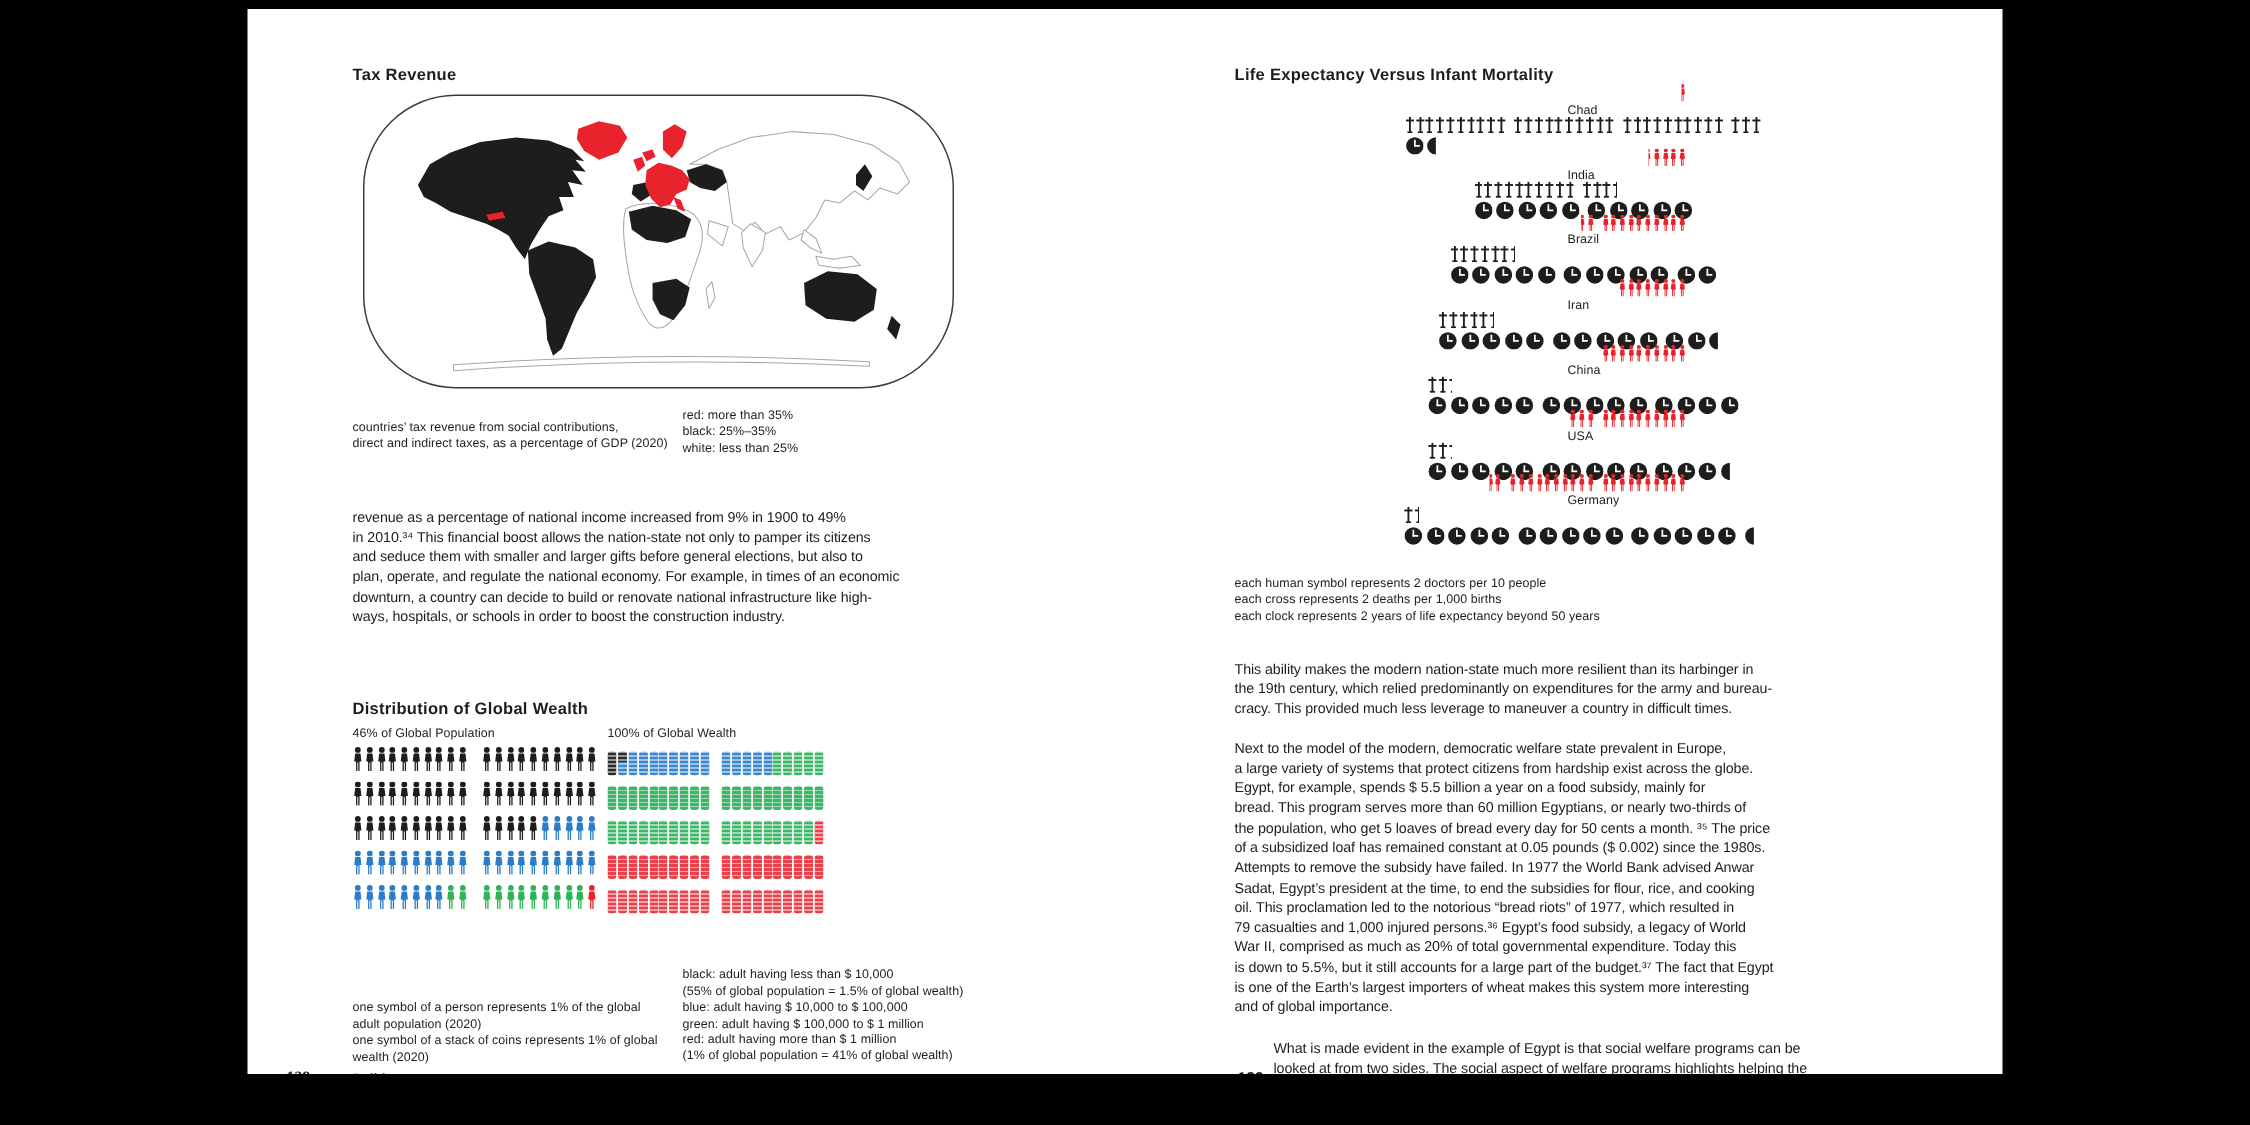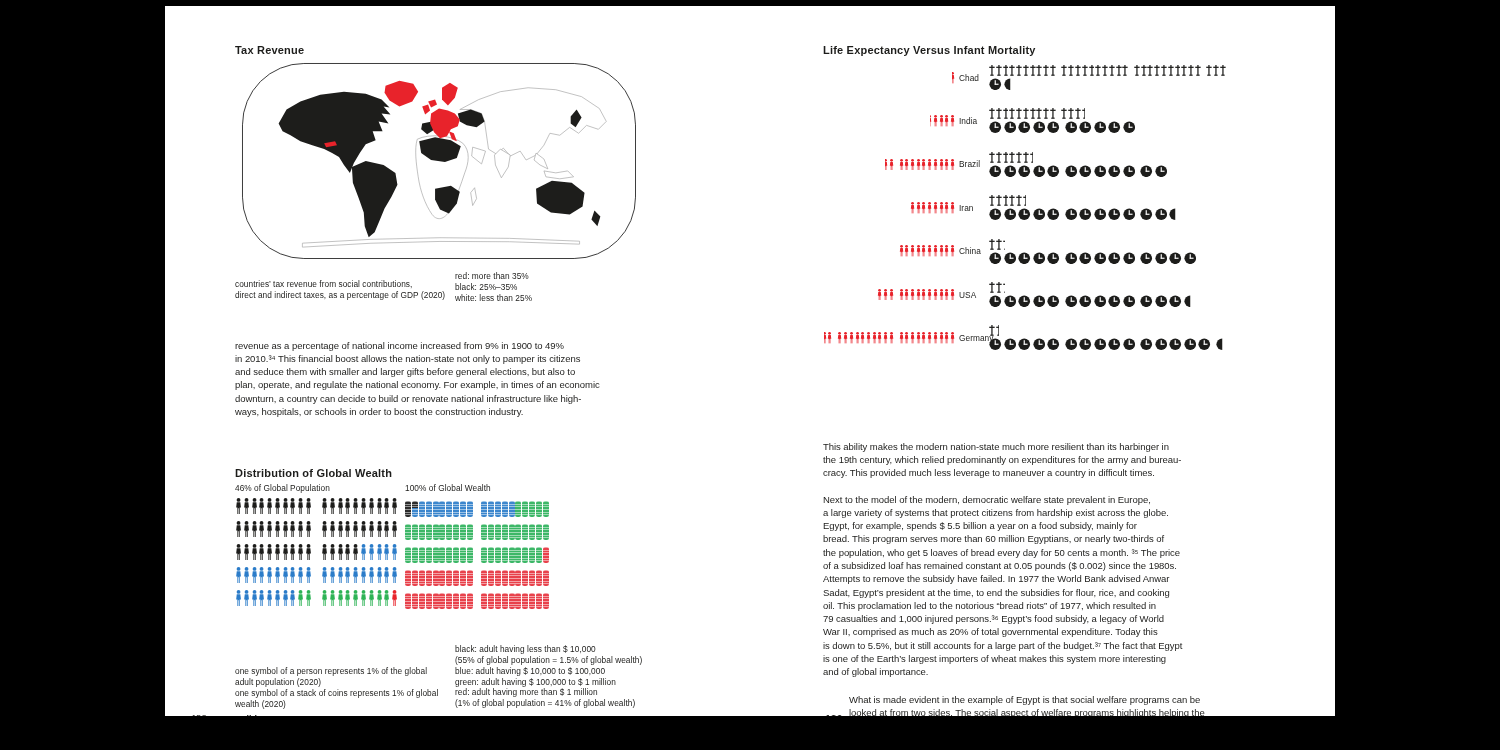--- a/index.html
+++ b/index.html
@@ -38,21 +38,21 @@
         background-image:repeating-linear-gradient(0deg,rgba(255,255,255,0) 0 1.7px,rgba(255,255,255,.5) 1.7px 2.7px);}
   .coin.k{background-color:#2b2b2b;}
   .coin.b{background-color:#3b86cd;}
   .coin.g{background-color:#3cb767;}
   .coin.r{background-color:#e8414b;}
   .coin.h{background-image:repeating-linear-gradient(0deg,rgba(255,255,255,0) 0 1.7px,rgba(255,255,255,.5) 1.7px 2.7px),
           linear-gradient(180deg,#2b2b2b 0 45%,#3b86cd 45% 100%);}
 
   
   .lerows{position:absolute;left:658px;top:50px;width:470px;}
-  .lerow{display:flex;align-items:center;height:43.4px;}
+  .lerow{display:flex;align-items:center;height:43.4px;flex-direction:column;}
   .doctors{width:132px;display:flex;justify-content:flex-end;align-items:flex-end;}
   .dgroup{display:inline-flex;gap:.6px;margin-left:5px;align-items:flex-end;}
   svg.doctor{width:5.1px;height:11.7px;display:block;}
   .clabel{width:34px;padding-left:4px;font-size:8.3px;letter-spacing:.05px;}
   .syms{display:flex;flex-direction:column;gap:2px;}
   .crossline,.clockline{display:flex;align-items:flex-end;}
   .xgroup{display:inline-flex;gap:.9px;margin-right:5.5px;align-items:flex-end;}
   .kgroup{display:inline-flex;gap:2px;margin-right:5px;align-items:center;}
   svg.cross{width:5.9px;height:11px;display:block;}
   svg.clock{width:12.5px;height:12.5px;display:block;}
@@ -1459,20 +1459,23 @@
               <span class="kgroup">
                 <svg class="clock">
                   <use href="#sym-clock-half"></use>
                 </svg>
               </span>
             </div>
           </div>
         </div>
       </div>
 
+    <p class="smallcap" style="left:658px;top:369px;">each human symbol represents 2 doctors per 10 people
+each cross represents 2 deaths per 1,000 births
+each clock represents 2 years of life expectancy beyond 50 years</p>
 
     <p class="bodytext" style="left:658px;top:424px;">This ability makes the modern nation-state much more resilient than its harbinger in
 the 19th century, which relied predominantly on expenditures for the army and bureau-
 cracy. This provided much less leverage to maneuver a country in difficult times.</p>
     <p class="bodytext" style="left:658px;top:477px;">Next to the model of the modern, democratic welfare state prevalent in Europe,
 a large variety of systems that protect citizens from hardship exist across the globe.
 Egypt, for example, spends $ 5.5 billion a year on a food subsidy, mainly for
 bread. This program serves more than 60 million Egyptians, or nearly two-thirds of
 the population, who get 5 loaves of bread every day for 50 cents a month. ³⁵ The price
 of a subsidized loaf has remained constant at 0.05 pounds ($ 0.002) since the 1980s.

